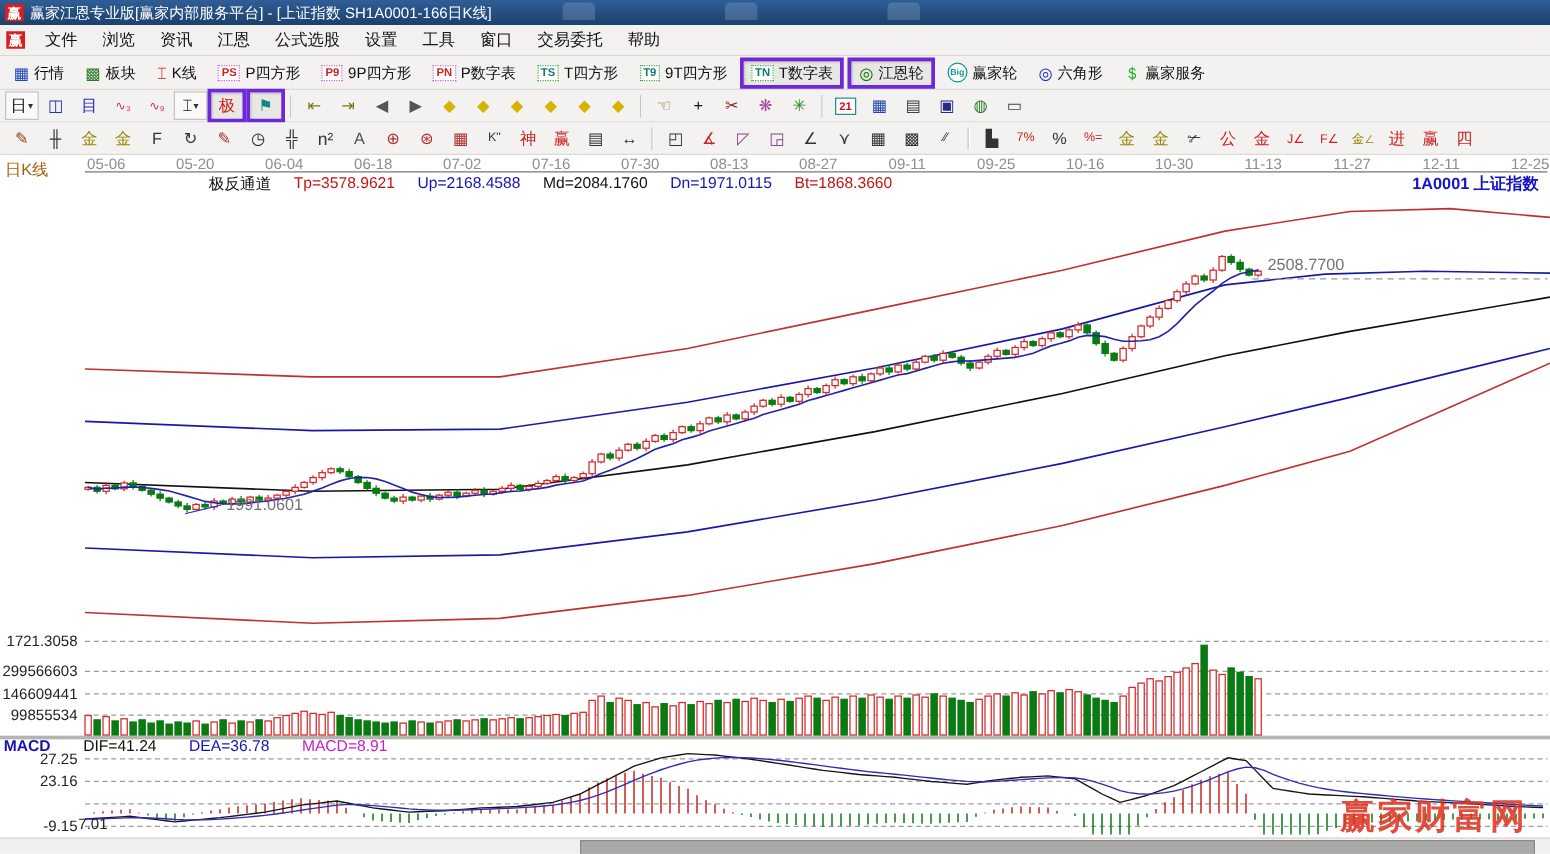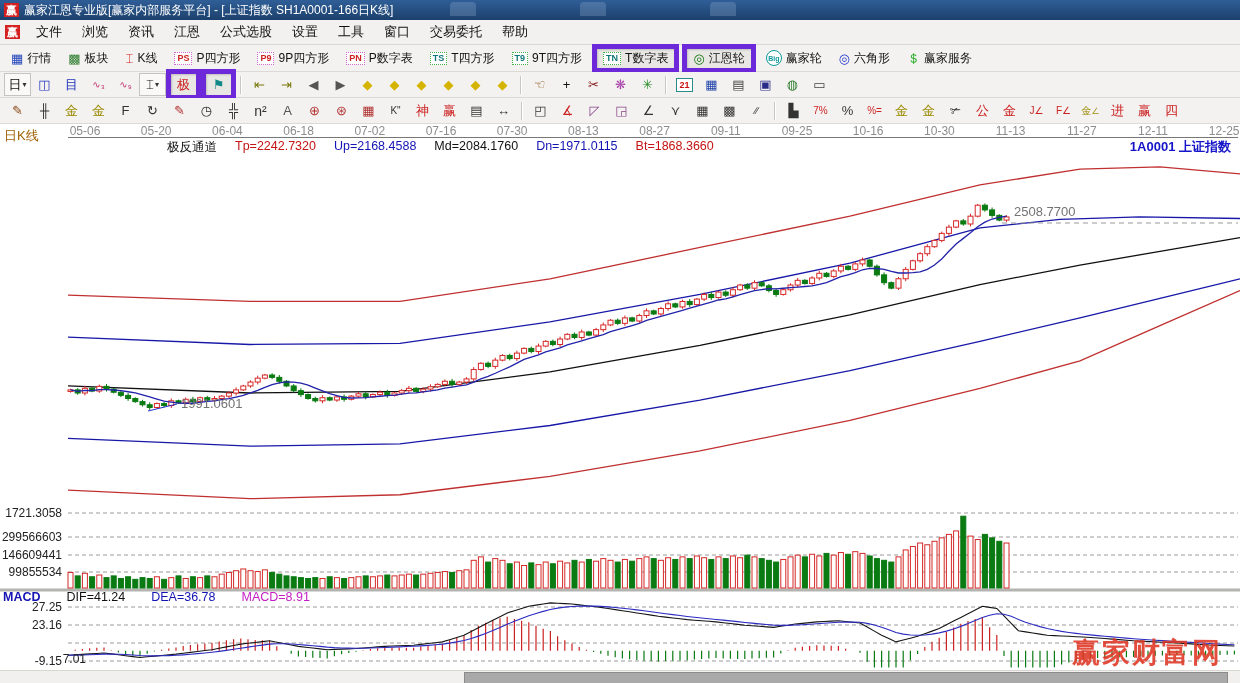--- a/index.html
+++ b/index.html
@@ -13,21 +13,21 @@
   .tb-wm{position:absolute;top:2px;width:26px;height:14px;background:#9db8d6;opacity:.28;border-radius:4px 4px 0 0;}
   .menubar{height:24px;background:#f2f1ef;display:flex;align-items:center;padding:0 5px;font-size:13px;
            border-bottom:1px solid #d9d7d3;position:relative;z-index:3;}
   .menu-item{padding:2px 10px;}
   .toolbar{display:flex;align-items:center;background:#f3f2f0;border-bottom:1px solid #dcdad6;
            padding:0 4px;position:relative;z-index:3;}
   .t1{height:26px;gap:3px;}
   .t2{height:25px;}
   .t3{height:25px;}
   .tbtn{display:flex;align-items:center;gap:4px;padding:1px 6px;font-size:12px;border:1px solid transparent;white-space:nowrap;}
-  .tbtn.pressed,.ibtn.pressed{border:5px solid #6d28d9;background:#e9e7e3;box-shadow:inset 1px 1px 2px rgba(0,0,0,.18);}
+  .tbtn.pressed,.ibtn.pressed{border:3px solid #6d28d9;background:#e9e7e3;box-shadow:inset 1px 1px 2px rgba(0,0,0,.18);}
   .ibtn.framed{border:1px solid #c5c3bf;background:#faf9f8;}
   .iglyph{font-size:13px;line-height:13px;}
   .iconbox{font-size:9px;font-weight:bold;border:1px dotted;padding:0 2px;line-height:11px;background:#fff;}
   .iconcircle{font-size:7px;font-weight:bold;border:1px solid;border-radius:50%;width:14px;height:14px;
               display:flex;align-items:center;justify-content:center;background:#fff;}
   .ibtn{width:25px;height:21px;display:flex;align-items:center;justify-content:center;font-size:13px;
         border:1px solid transparent;gap:1px;}
   .ibtn .dd{font-size:8px;color:#333;}
   .calbox{font-size:9px;font-weight:bold;color:#cc1111;border:1px solid #2a8a8a;background:#fff;padding:0 2px;line-height:12px;}
   .vsep{width:1px;height:18px;background:#c9c7c3;border-right:1px solid #fff;margin:0 4px;}
@@ -956,21 +956,21 @@
     <span class="date-lbl" style="left: 868.2px;">10-16</span>
     <span class="date-lbl" style="left: 939.4px;">10-30</span>
     <span class="date-lbl" style="left: 1010.6px;">11-13</span>
     <span class="date-lbl" style="left: 1081.8px;">11-27</span>
     <span class="date-lbl" style="left: 1153px;">12-11</span>
     <span class="date-lbl" style="left: 1224.2px;">12-25</span>
   </div>
 
 <div class="ind-row">
   <span class="ind-name">极反通道</span>
-  <span class="v-red">Tp=2242.7320</span>
+  <span class="v-red">Tp=3578.9621</span>
   <span class="v-blue">Up=2168.4588</span>
   <span class="v-black">Md=2084.1760</span>
   <span class="v-blue">Dn=1971.0115</span>
   <span class="v-red">Bt=1868.3660</span>
 </div>
 
 <div class="symbol-label">1A0001  上证指数</div>
 
 <div class="ann ann-high">2508.7700</div>
 <div class="ann ann-low">1991.0601</div>

